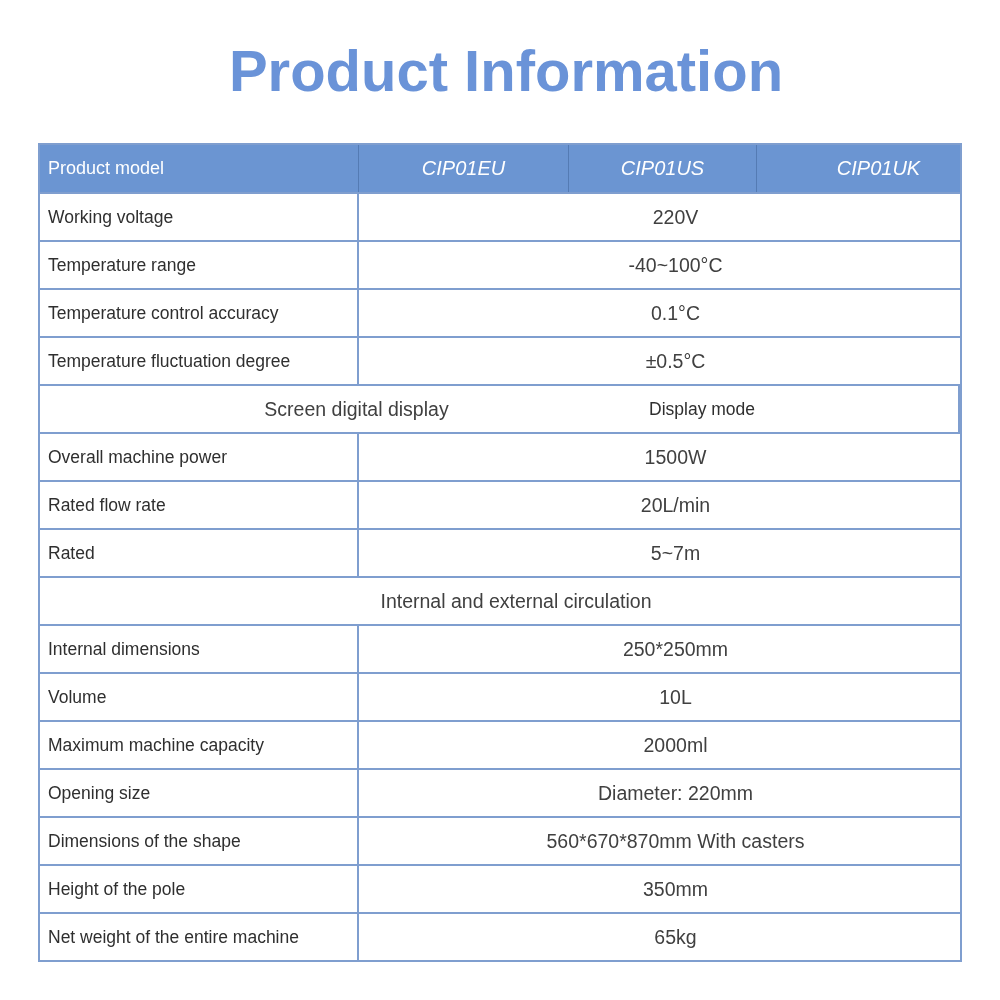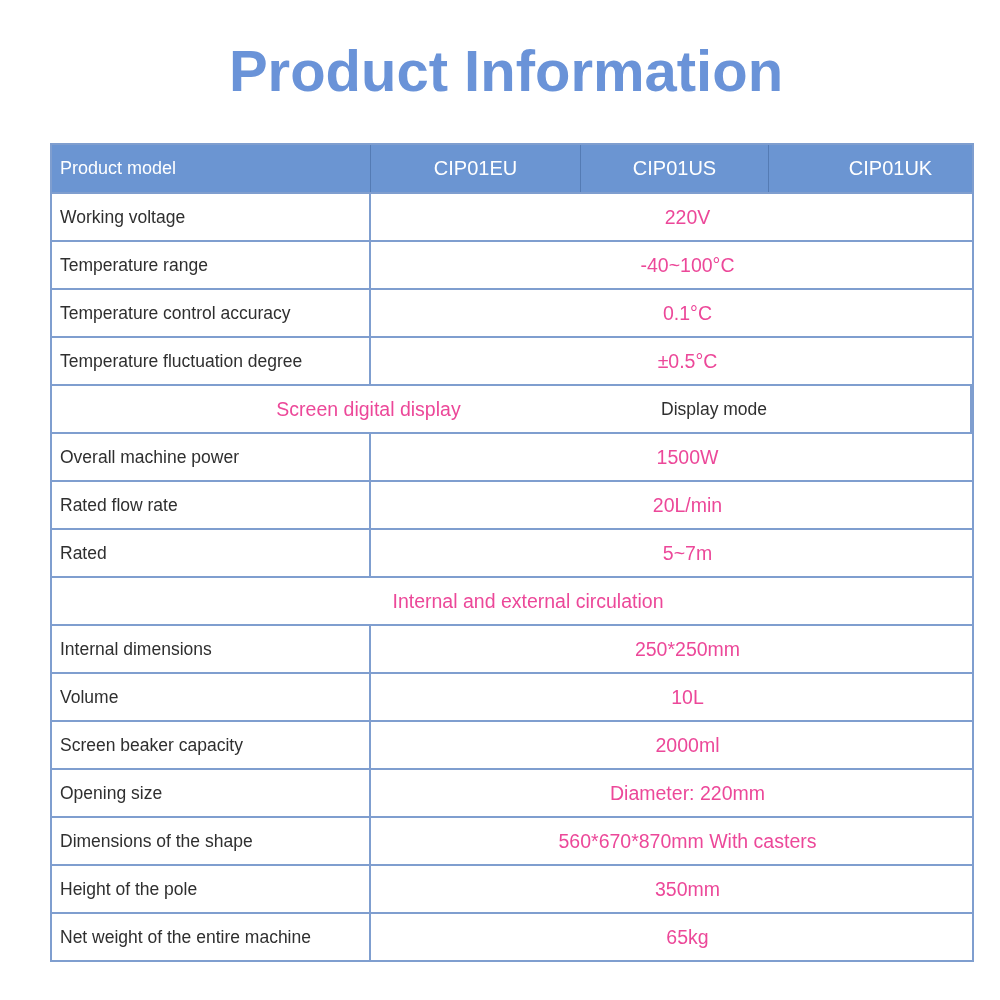--- a/index.html
+++ b/index.html
@@ -22,21 +22,21 @@
     width: 100%;
     margin: 0;
     text-align: center;
     font-size: 58px;
     font-weight: 700;
     line-height: 1.2;
     color: #6a93d8;
   }
   .spec-table {
     position: absolute;
-    left: 50px;
+    left: 38px;
     top: 143px;
     width: 924px;
     box-sizing: border-box;
     border: 2px solid #7f9ecf;
     background: #ffffff;
   }
   .header-row {
     display: flex;
     height: 47px;
     background: #6b95d2;
@@ -60,20 +60,21 @@
     align-items: center;
   }
   .model-col {
     color: #ffffff;
     font-size: 20px;
     text-align: center;
     height: 100%;
     display: flex;
     align-items: center;
     justify-content: center;
+    font-style: italic;
   }
   .model-col.m1 { flex: 0 0 209px; }
   .model-col.m2 { flex: 0 0 188px; border-left: 1px solid #547bb4; }
   .model-col.m3 { flex: 1 1 auto;  border-left: 1px solid #547bb4; padding-left: 40px; }
   .row {
     display: flex;
     height: 48px;
     border-top: 2px solid #7f9ecf;
     box-sizing: border-box;
     align-items: stretch;
@@ -85,21 +86,21 @@
     padding-left: 8px;
     font-size: 17.5px;
     color: #2f2f2f;
     border-right: 2px solid #7f9ecf;
     display: flex;
     align-items: center;
   }
   .row-value {
     flex: 1 1 auto;
     font-size: 19.5px;
-    color: #ec4899;
+    color: #404040;
     display: flex;
     align-items: center;
     justify-content: center;
     text-align: center;
     padding-left: 32px;
   }
 </style>
 </head>
 <body>
 
@@ -165,21 +166,21 @@
     <div class="cell row-label">Internal dimensions</div>
     <div class="cell row-value">250*250mm</div>
   </div>
 
   <div class="row">
     <div class="cell row-label">Volume</div>
     <div class="cell row-value">10L</div>
   </div>
 
   <div class="row">
-    <div class="cell row-label">Screen beaker capacity</div>
+    <div class="cell row-label">Maximum machine capacity</div>
     <div class="cell row-value">2000ml</div>
   </div>
 
   <div class="row">
     <div class="cell row-label">Opening size</div>
     <div class="cell row-value">Diameter: 220mm</div>
   </div>
 
   <div class="row">
     <div class="cell row-label">Dimensions of the shape</div>

